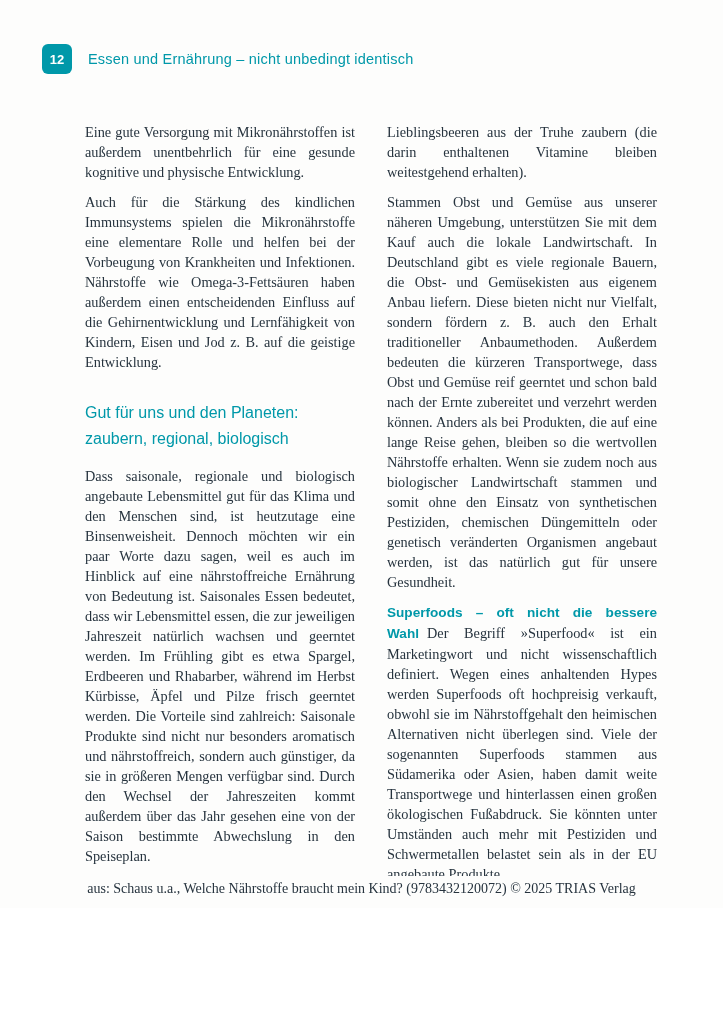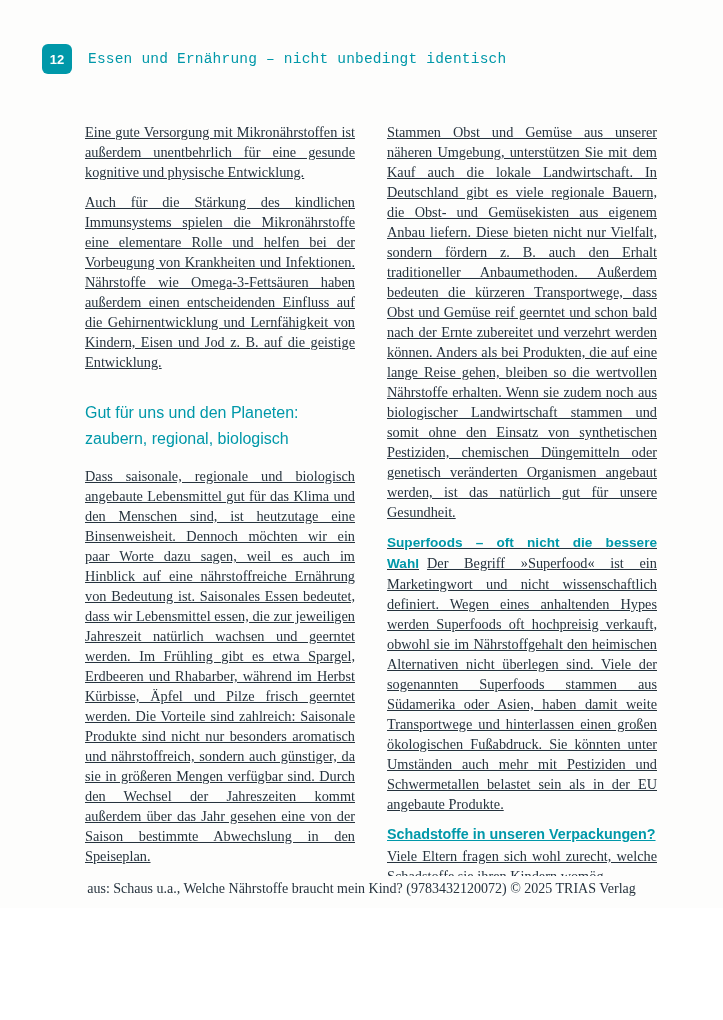--- a/index.html
+++ b/index.html
@@ -10,29 +10,29 @@
     font-family:"Liberation Serif", serif; color:var(--ink);
     display:flex; flex-direction:column; overflow:hidden;
   }
   .header { display:flex; align-items:center; gap:16px; padding:44px 66px 0 42px; flex:0 0 auto; }
   .badge {
     width:30px; height:30px; border-radius:6px; background:var(--accent); color:#fff;
     display:flex; align-items:center; justify-content:center;
     font-family:"Liberation Sans", sans-serif; font-size:13px; font-weight:700; flex:0 0 auto;
   }
   .header-title {
-    color:var(--accent); font-family:Liberation Mono, monospace;
+    color:var(--accent); font-family:Liberation Sans, sans-serif;
     font-size:14.5px; letter-spacing:0.2px;
   }
   .main {
     flex:1 1 auto; display:grid; grid-template-columns:1fr 1fr; column-gap:32px;
     padding:48px 66px 0 85px; align-content:start; overflow:hidden;
   }
   .col { min-width:0; }
-  .main p { margin:0 0 10px 0; font-size:14.3px; line-height:20px; text-align:justify; hyphens:auto;text-decoration:underline; -webkit-hyphens:auto; }
+  .main p { margin:0 0 10px 0; font-size:14.3px; line-height:20px; text-align:justify; hyphens:auto; -webkit-hyphens:auto; }
   .section-heading {
     font-family:"Liberation Sans", sans-serif; font-weight:400; color:var(--accent);
     font-size:16px; line-height:26px; margin:28px 0 14px 0; text-align:left;
   }
   .runin {
     font-family:"Liberation Sans", sans-serif; font-weight:700; color:var(--accent);
     font-size:13.6px; margin-right:8px;
   }
   .sub-heading {
     font-family:"Liberation Sans", sans-serif; font-weight:700; color:var(--accent);
@@ -56,20 +56,21 @@
   <div class="main">
 
     <div class="col">
       <p>Eine gute Versorgung mit Mikronährstoffen ist außerdem unentbehrlich für eine gesunde kognitive und physische Entwicklung.</p>
       <p>Auch für die Stärkung des kindlichen Immunsystems spielen die Mikronährstoffe eine elementare Rolle und helfen bei der Vorbeugung von Krankheiten und Infektionen. Nährstoffe wie Omega-3-Fettsäuren haben außerdem einen entscheidenden Einfluss auf die Gehirnentwicklung und Lernfähigkeit von Kindern, Eisen und Jod z. B. auf die geistige Entwicklung.</p>
       <h2 class="section-heading"><span>Gut für uns und den Planeten:</span><br><span>zaubern, regional, biologisch</span></h2>
       <p>Dass saisonale, regionale und biologisch angebaute Lebensmittel gut für das Klima und den Menschen sind, ist heutzutage eine Binsenweisheit. Dennoch möchten wir ein paar Worte dazu sagen, weil es auch im Hinblick auf eine nährstoffreiche Ernährung von Bedeutung ist. Saisonales Essen bedeutet, dass wir Lebensmittel essen, die zur jeweiligen Jahreszeit natürlich wachsen und geerntet werden. Im Frühling gibt es etwa Spargel, Erdbeeren und Rhabarber, während im Herbst Kürbisse, Äpfel und Pilze frisch geerntet werden. Die Vorteile sind zahlreich: Saisonale Produkte sind nicht nur besonders aromatisch und nährstoffreich, sondern auch günstiger, da sie in größeren Mengen verfügbar sind. Durch den Wechsel der Jahreszeiten kommt außerdem über das Jahr gesehen eine von der Saison bestimmte Abwechslung in den Speiseplan.</p>
     </div>
 
     <div class="col">
+      <p>Lieblingsbeeren aus der Truhe zaubern (die darin enthaltenen Vitamine bleiben weitestgehend erhalten).</p>
       <p>Stammen Obst und Gemüse aus unserer näheren Umgebung, unterstützen Sie mit dem Kauf auch die lokale Landwirtschaft. In Deutschland gibt es viele regionale Bauern, die Obst- und Gemüsekisten aus eigenem Anbau liefern. Diese bieten nicht nur Vielfalt, sondern fördern z. B. auch den Erhalt traditioneller Anbaumethoden. Außerdem bedeuten die kürzeren Transportwege, dass Obst und Gemüse reif geerntet und schon bald nach der Ernte zubereitet und verzehrt werden können. Anders als bei Produkten, die auf eine lange Reise gehen, bleiben so die wertvollen Nährstoffe erhalten. Wenn sie zudem noch aus biologischer Landwirtschaft stammen und somit ohne den Einsatz von synthetischen Pestiziden, chemischen Düngemitteln oder genetisch veränderten Organismen angebaut werden, ist das natürlich gut für unsere Gesundheit.</p>
       <p><span class="runin">Superfoods – oft nicht die bessere Wahl</span><span>Der Begriff »Superfood« ist ein Marketingwort und nicht wissenschaftlich definiert. Wegen eines anhaltenden Hypes werden Superfoods oft hochpreisig verkauft, obwohl sie im Nährstoffgehalt den heimischen Alternativen nicht überlegen sind. Viele der sogenannten Superfoods stammen aus Südamerika oder Asien, haben damit weite Transportwege und hinterlassen einen großen ökologischen Fußabdruck. Sie könnten unter Umständen auch mehr mit Pestiziden und Schwermetallen belastet sein als in der EU angebaute Produkte.</span></p>
       <p class="sub-heading">Schadstoffe in unseren Verpackungen?</p>
       <p>Viele Eltern fragen sich wohl zurecht, welche Schadstoffe sie ihren Kindern womög-</p>
     </div>
 
   </div>
 
   <div class="footer">aus: Schaus u.a., Welche Nährstoffe braucht mein Kind? (9783432120072) © 2025 TRIAS Verlag</div>
 

